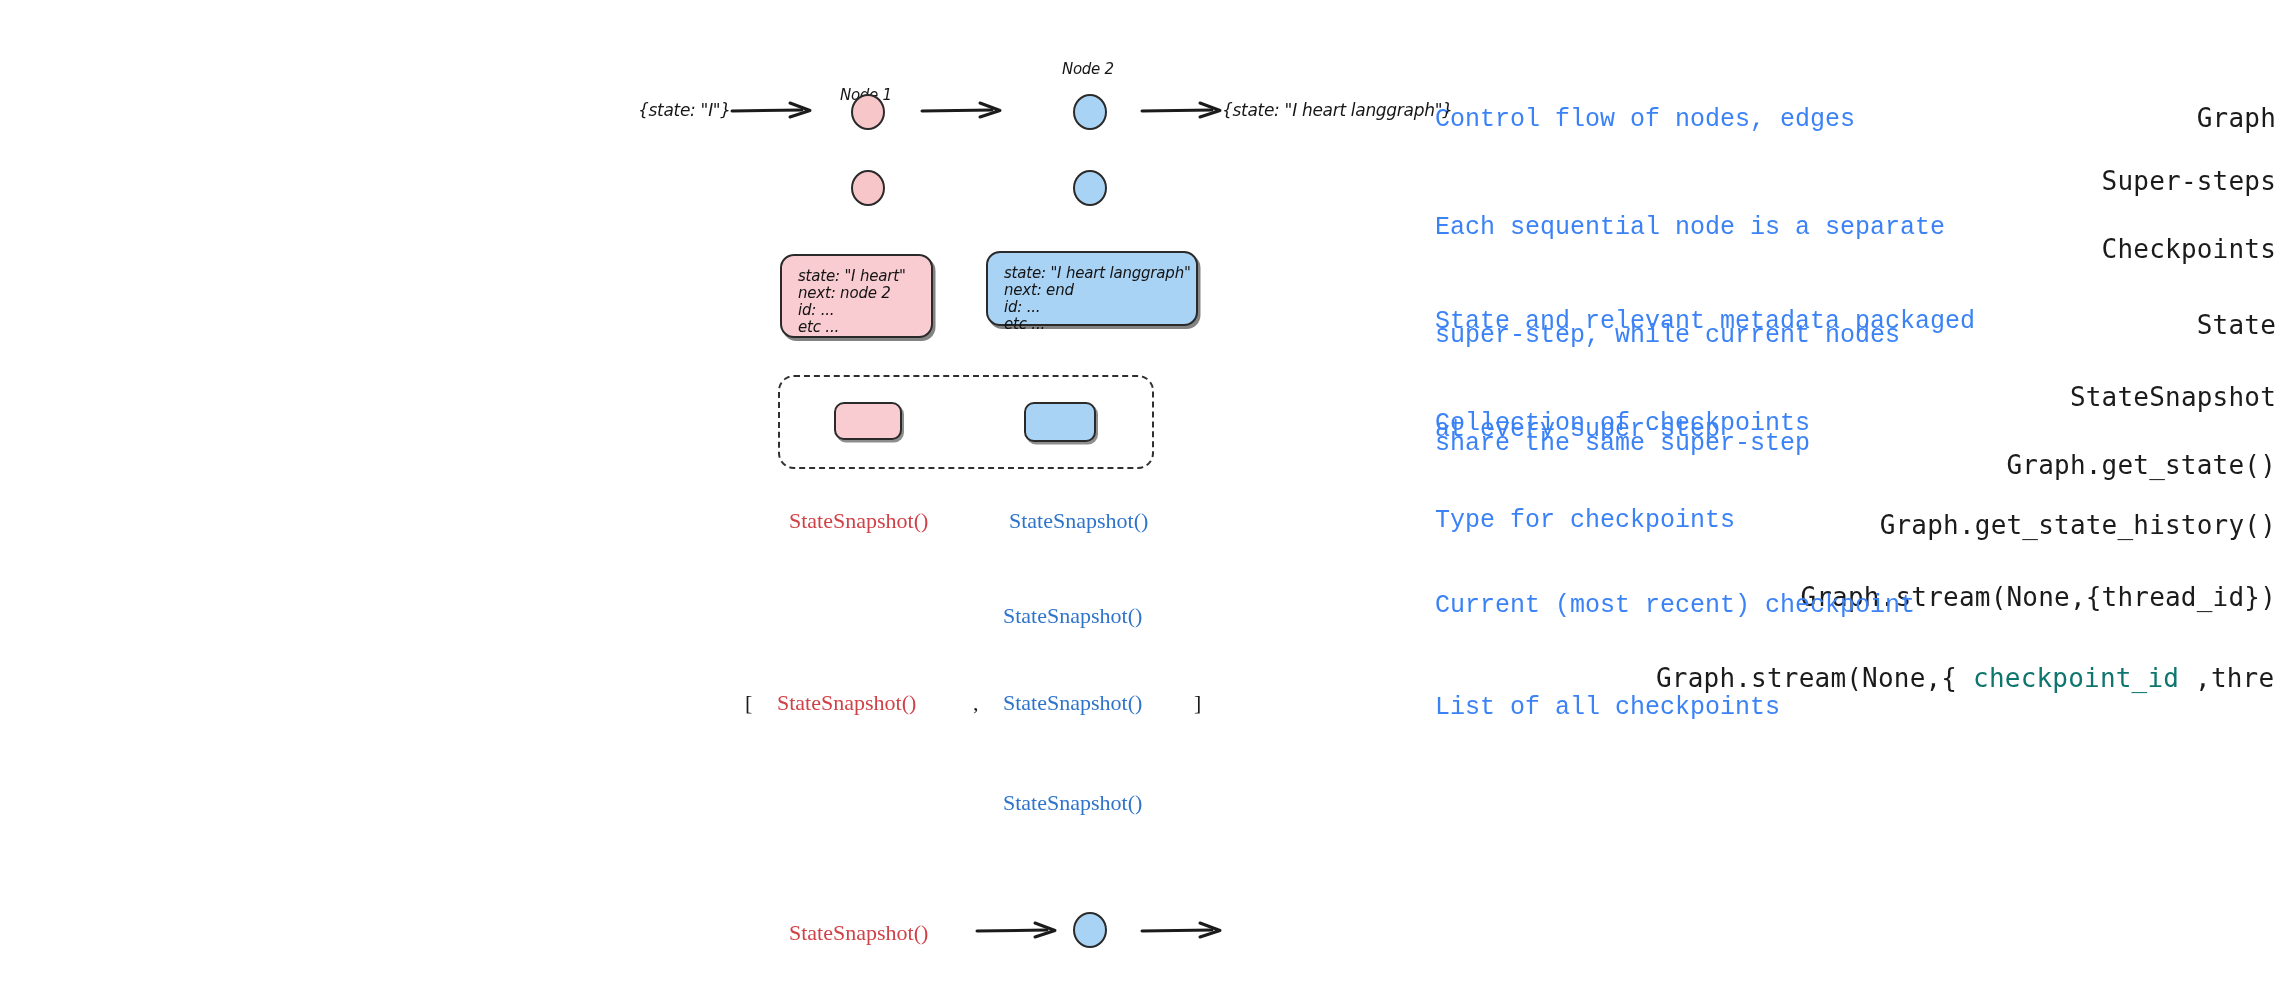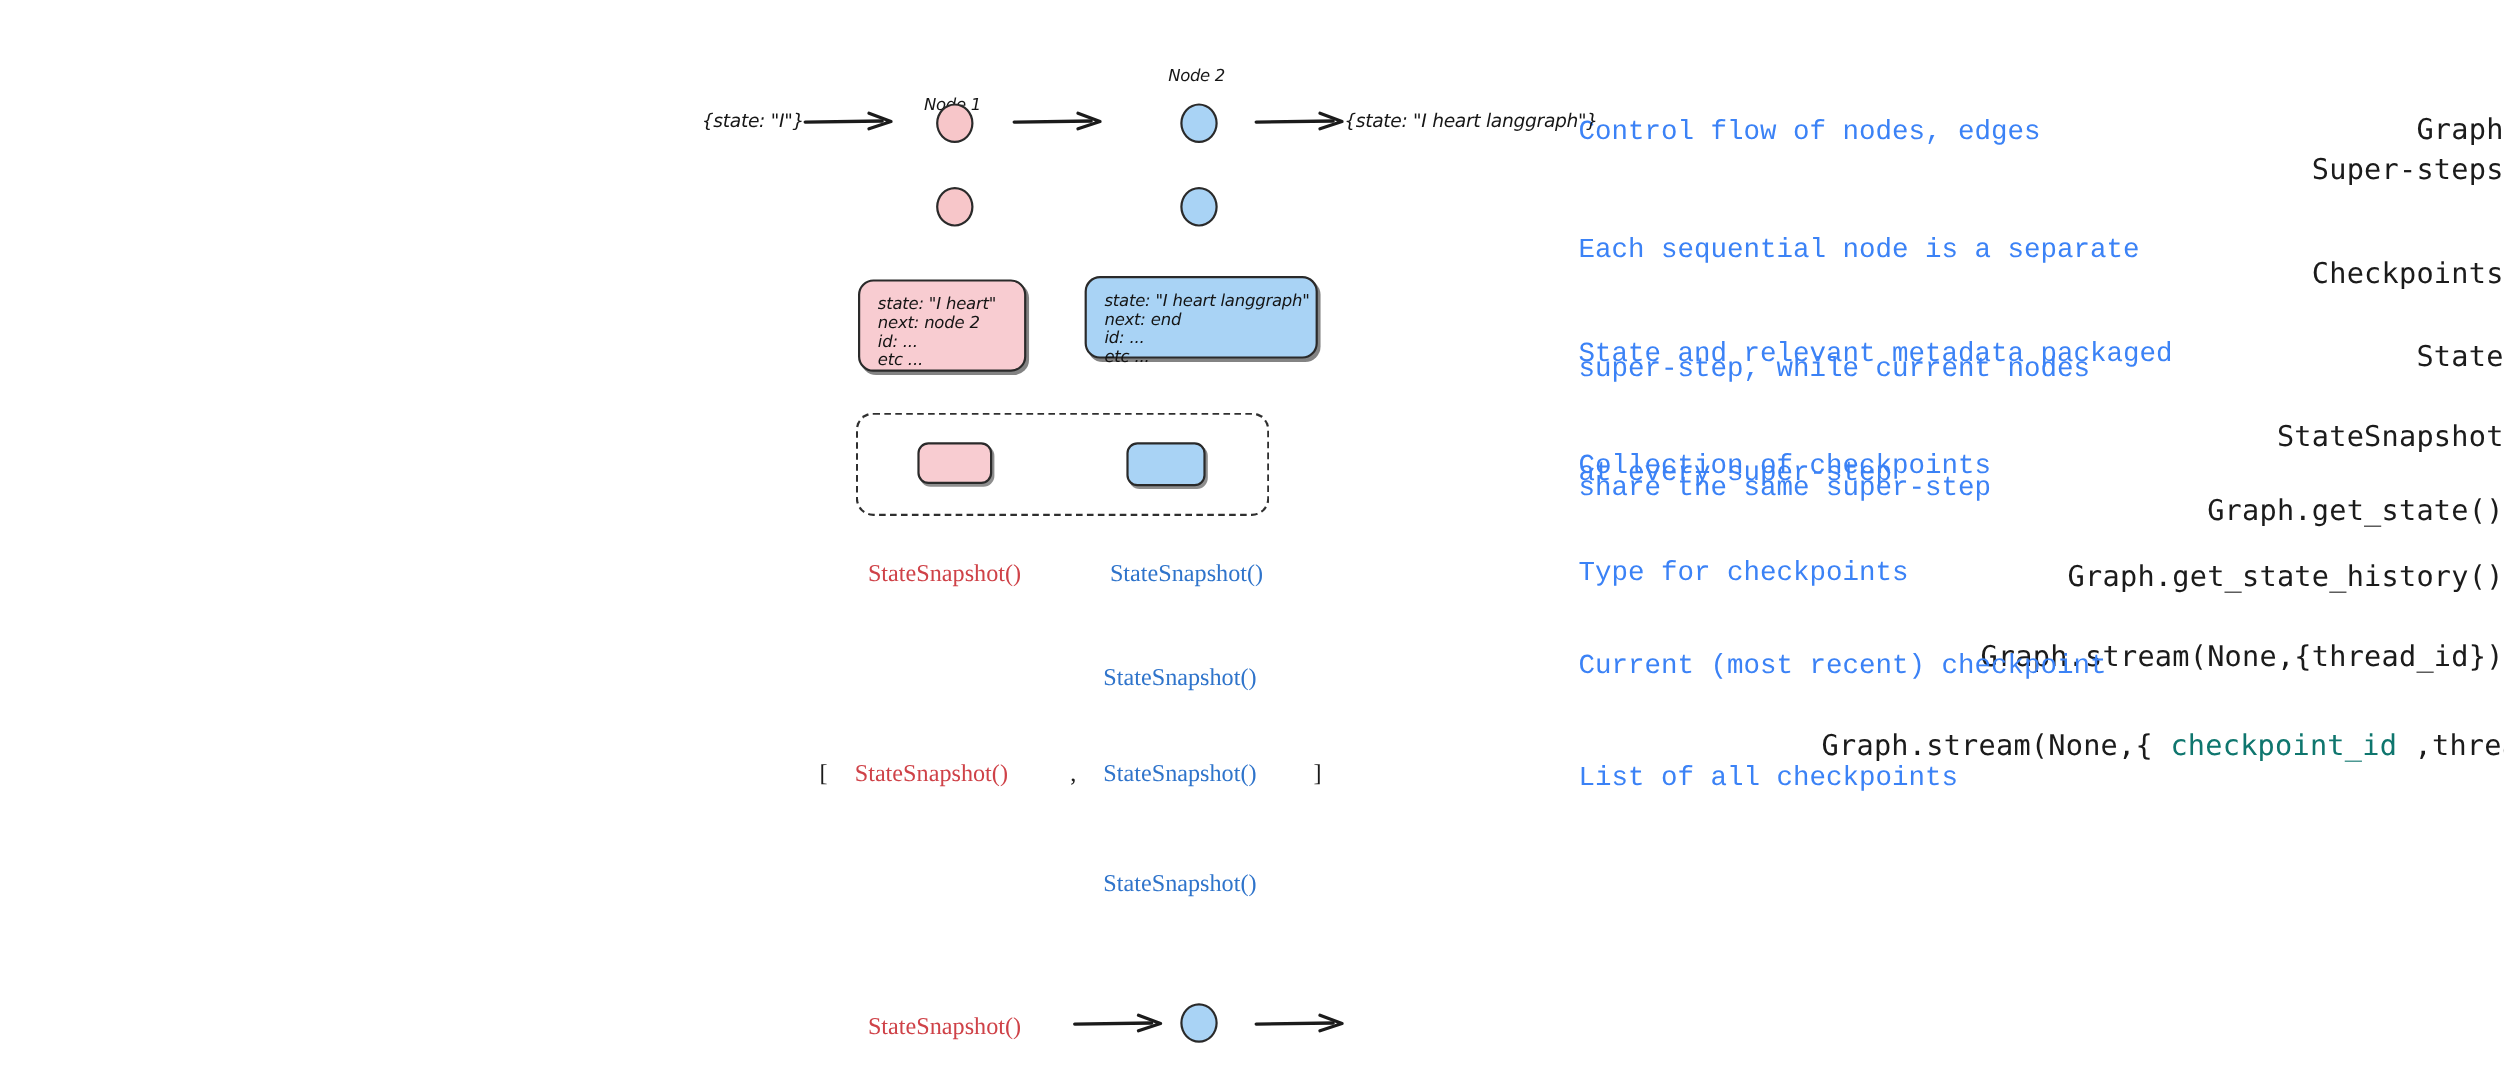--- a/index.html
+++ b/index.html
@@ -122,21 +122,21 @@
   .snap.blue { color: #2f74cb; }
   .snap.dark { color: #1b1b1b; }
 </style>
 </head>
 <body>
 
 <div id="canvas">
 
   <div class="row-label" style="top:103px;">Graph</div>
 
-  <div class="row-label" style="top:140px;">Super-steps</div>
+  <div class="row-label" style="top:166px;">Super-steps</div>
 
   <div class="row-label" style="top:234px;">Checkpoints</div>
 
   <div class="row-label" style="top:310px;">State</div>
 
   <div class="row-label" style="top:382px;">StateSnapshot</div>
 
   <div class="row-label" style="top:450px;">Graph.get_state()</div>
 
   <div class="row-label" style="top:510px;">Graph.get_state_history()</div>

